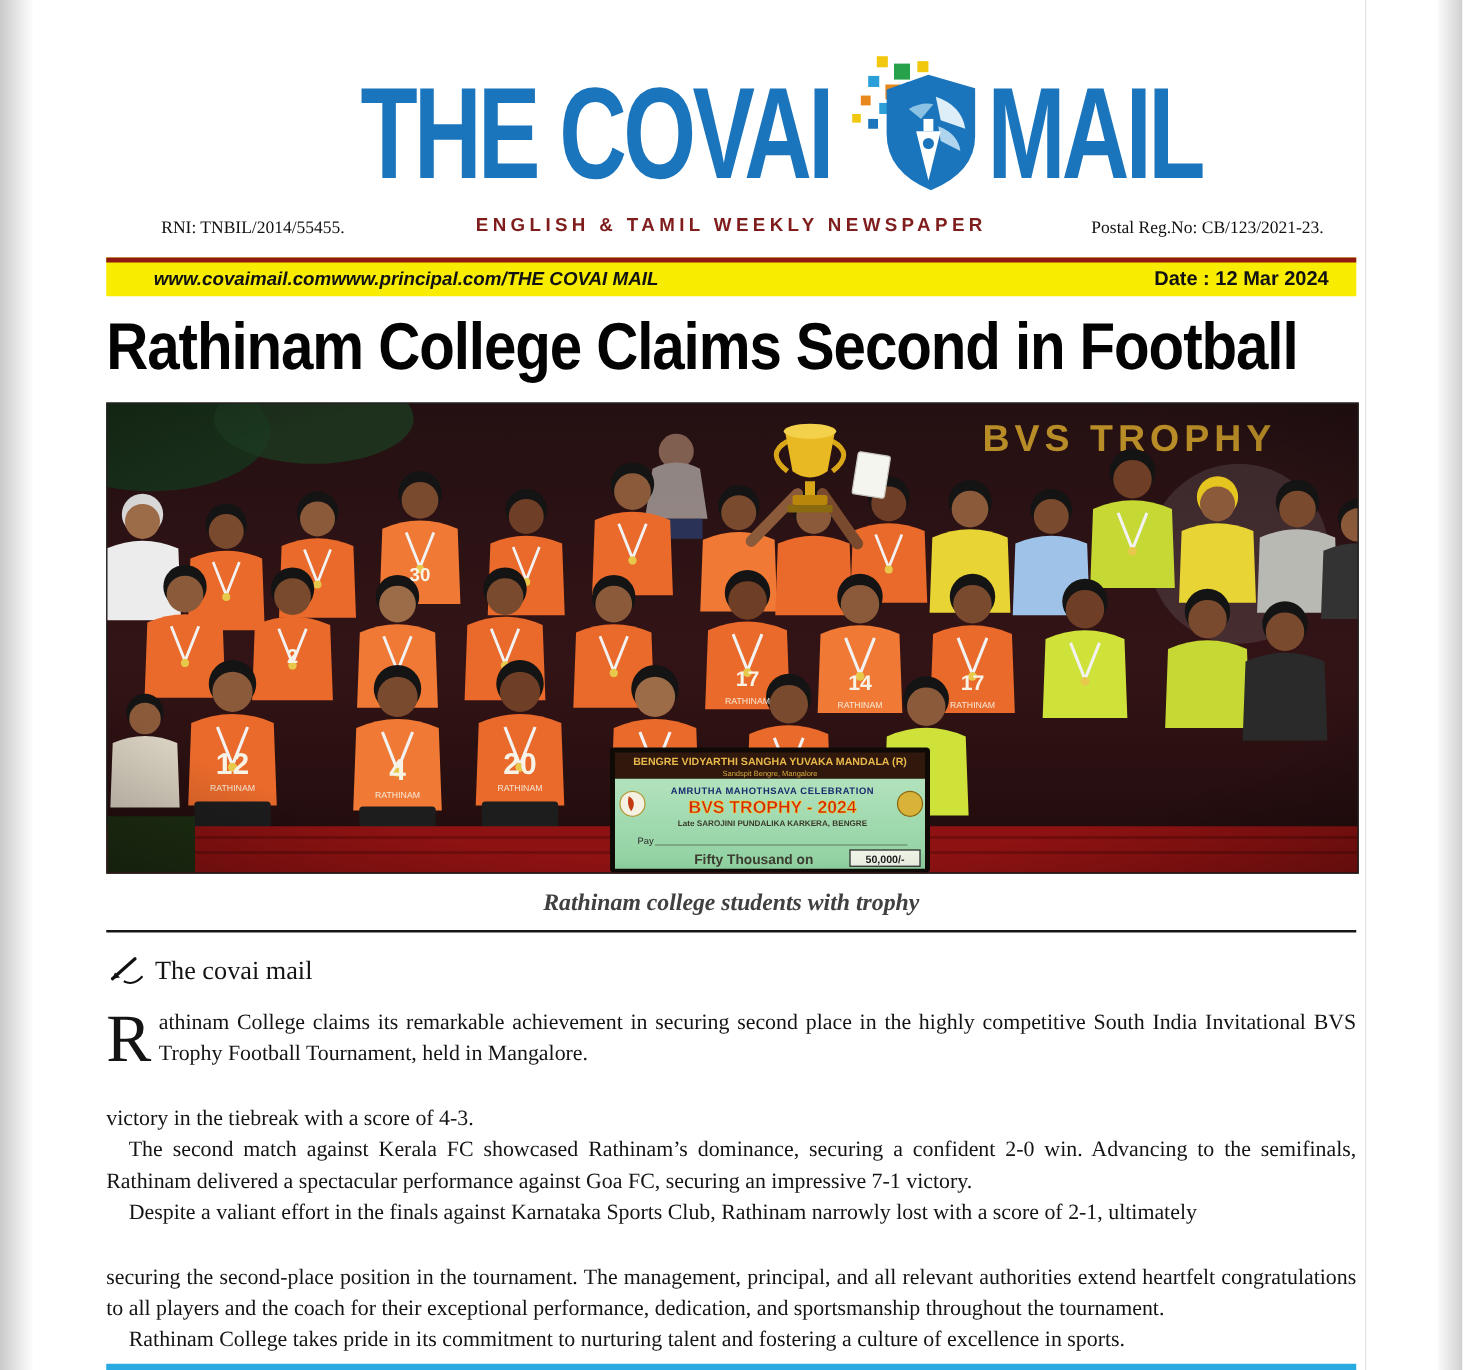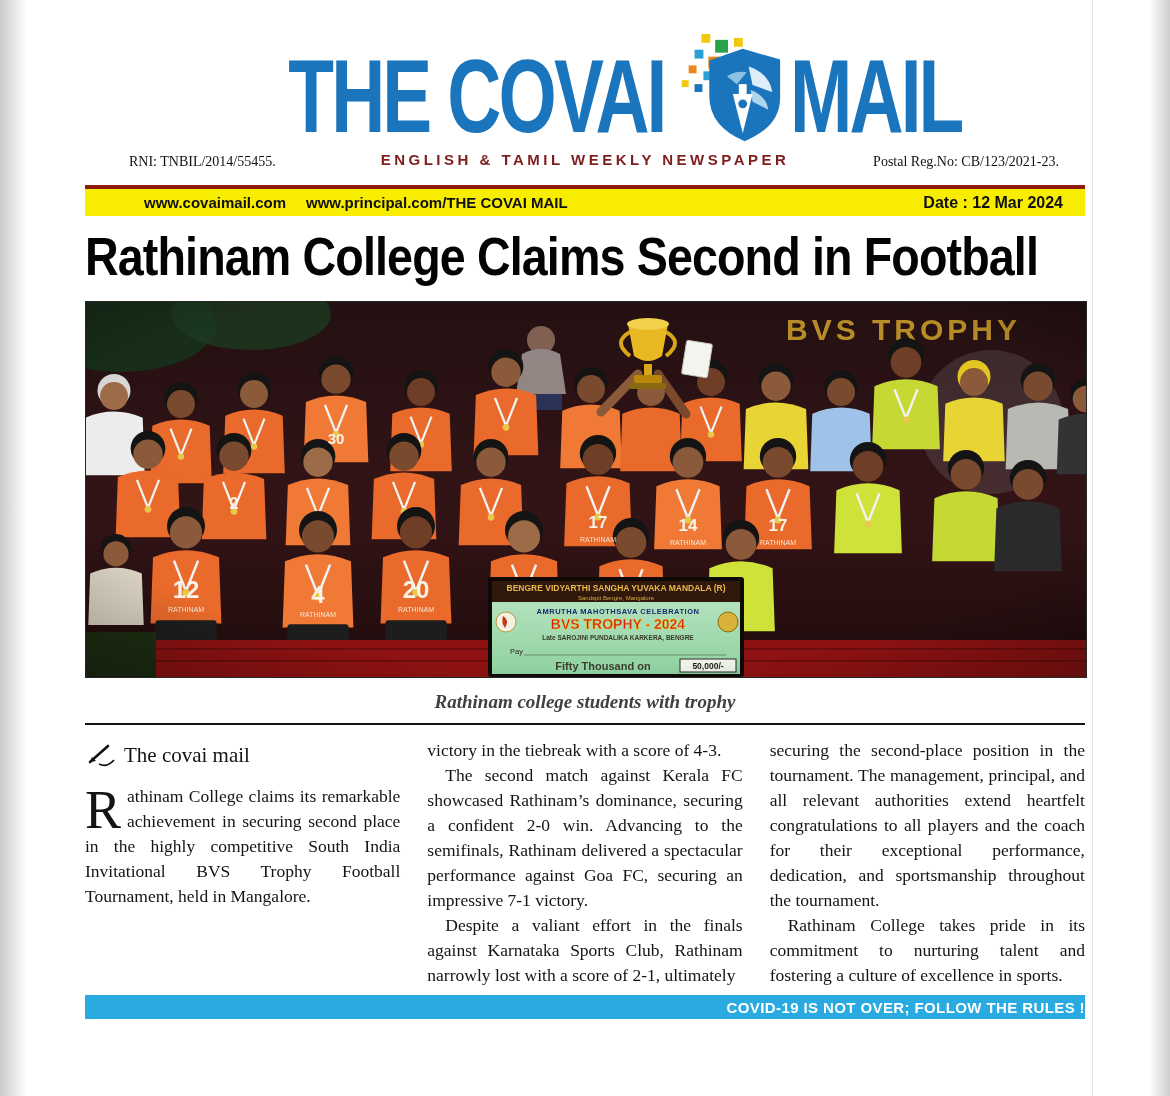--- a/index.html
+++ b/index.html
@@ -7,52 +7,52 @@
     width:1170px;height:1096px;position:relative;background:#ffffff;
     font-family:"Liberation Sans",sans-serif;overflow:hidden;
   }
   .edge-left{position:absolute;left:0;top:0;width:26px;height:1096px;
     background:linear-gradient(90deg,#c9c9c9,#efefef 70%,#fbfbfb);}
   .edge-right{position:absolute;right:0;top:0;width:20px;height:1096px;
     background:linear-gradient(270deg,#cfcfcf,#eeeeee 70%,#fbfbfb);}
   .fold-line{position:absolute;left:1092px;top:0;width:1px;height:1096px;background:#e2e2e2;}
   .content{position:relative;width:1000px;margin:0 auto;}
   
-  .masthead{padding-top:44px;}
+  .masthead{padding-top:55px;}
   .title-row{display:flex;align-items:center;justify-content:center;gap:4px;height:104px;}
   .title-part{
     font-weight:bold;font-size:104px;line-height:1;color:#1b75bc;
     letter-spacing:-4px;transform:scaleX(0.72);display:inline-block;white-space:nowrap;
   }
   .title-left{transform-origin:right center;}
   .title-right{transform-origin:left center;}
   .logo-wrap{width:118px;height:118px;flex:0 0 auto;margin-top:-8px;}
-  .meta-row{position:relative;height:30px;}
+  .meta-row{position:relative;height:30px;margin-top:10px;}
   .meta-rni{position:absolute;left:44px;top:6px;font-family:"Liberation Serif",serif;font-size:14px;color:#111;}
   .meta-tagline{position:absolute;left:50%;transform:translateX(-50%);top:3px;
     font-size:15px;font-weight:bold;letter-spacing:3.5px;color:#7f1d1d;white-space:nowrap;}
   .meta-postal{position:absolute;right:26px;top:6px;font-family:"Liberation Serif",serif;font-size:14px;color:#111;}
   
   .infobar{margin-top:7px;height:27px;background:#f8ec00;border-top:4px solid #8e1a12;
     display:flex;align-items:center;font-size:15px;font-weight:bold;color:#111;}
-  .infobar .links{display:flex;gap:20px;margin-left:59px;}
+  .infobar .links{display:flex;margin-left:38px;font-style:italic;}
   .infobar .date{margin-left:auto;margin-right:22px;font-size:16px;}
   
   .headline{margin-top:13px;height:62px;overflow:visible;}
   .headline span{
     display:inline-block;font-size:53px;font-weight:bold;color:#030303;line-height:1.05;
     letter-spacing:-1px;transform:scaleX(0.88);transform-origin:left center;white-space:nowrap;}
   
   .photo{margin-top:10px;width:1000px;height:375px;border:1px solid #262626;background:#1c0f0e;}
   
   .caption{margin:13px 0 10px 0;text-align:center;
     font-family:"Liberation Serif",serif;font-weight:bold;font-style:italic;font-size:19px;color:#404040;}
   .rule{border-top:2px solid #161616;width:1000px;}
   
-  .columns{display:flex;gap:27px;margin-top:13px;min-height:232px;}
+  .columns{display:flex;gap:27px;margin-top:13px;min-height:232px;flex-direction:column;}
   .col{flex:1;font-family:"Liberation Serif",serif;font-size:17.5px;line-height:1.43;
     color:#141414;text-align:justify;}
   .byline{display:flex;align-items:center;gap:9px;font-size:21px;margin:2px 0 14px 2px;text-align:left;}
   .byline svg{flex:0 0 auto;}
   .col p{margin:0;}
   .col p + p{text-indent:18px;}
   .dropcap{float:left;font-size:54px;line-height:0.8;padding:5px 6px 0 0;color:#141414;}
   
   .notice{margin-top:7px;height:24px;background:#29abe2;display:flex;align-items:center;justify-content:flex-end;
     color:#ffffff;font-weight:bold;font-size:15px;letter-spacing:0.4px;}

